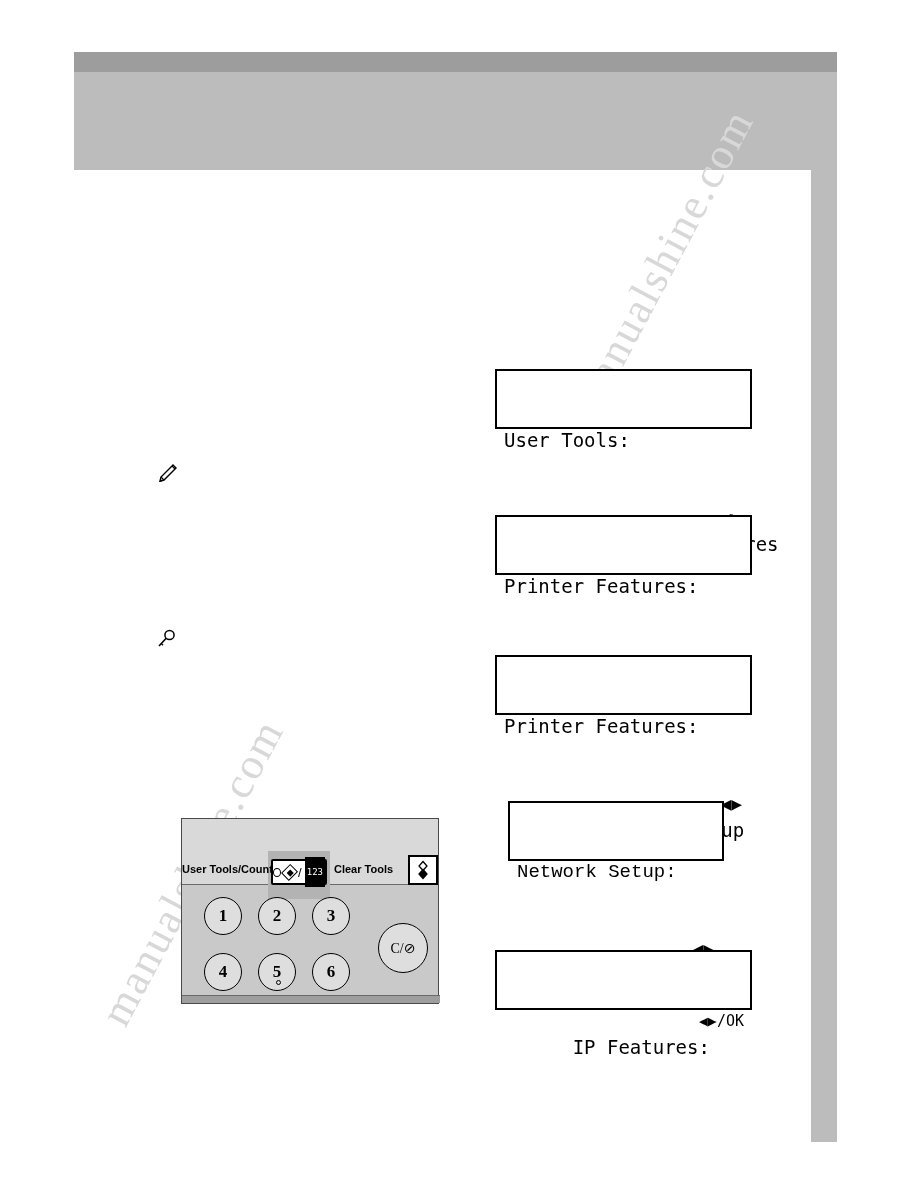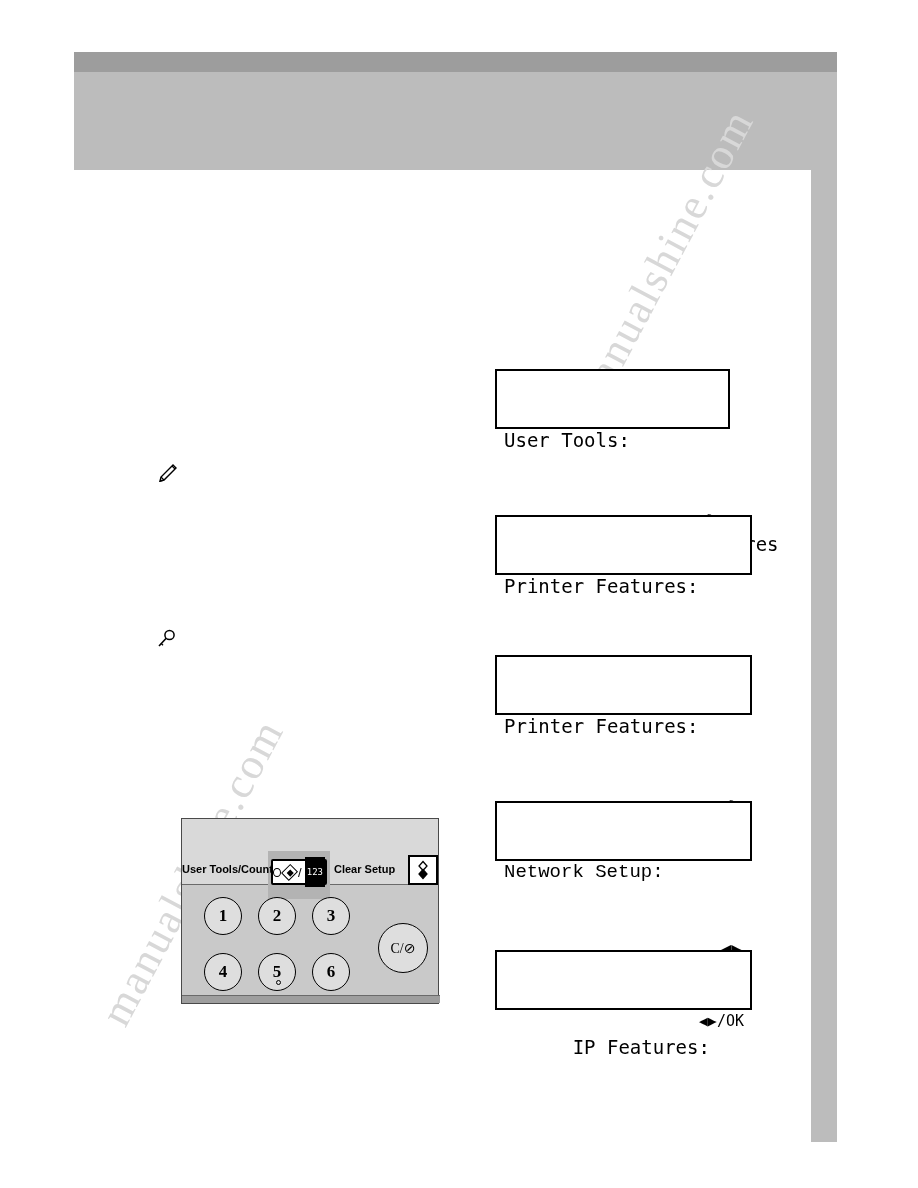--- a/index.html
+++ b/index.html
@@ -86,24 +86,24 @@
     letter-spacing: 0px;
     white-space: pre;
   }
   .lcd .row { display: block; height: 26px; position: relative; }
   .lcd .arrows {
     position: absolute;
     right: 2px; top: 0px;
     line-height: 26px;
     font-size: 18px;
   }
-  .lcd-1 { left: 495px; top: 369px; width: 235px; height: 60px; }
+  .lcd-1 { left: 495px; top: 369px; width: 257px; height: 60px; }
   .lcd-2 { left: 495px; top: 515px; width: 257px; height: 60px; }
   .lcd-3 { left: 495px; top: 655px; width: 257px; height: 60px; }
-  .lcd-4 { left: 495px; top: 801px; width: 257px; height: 60px; font-family: Liberation Mono, monospace; }
+  .lcd-4 { left: 508px; top: 801px; width: 216px; height: 60px; font-family: Liberation Mono, monospace; }
   .lcd-5 { left: 495px; top: 950px; width: 257px; height: 60px; }
 
   .lcd-5 .row1 { position: relative; }
   .lcd-5 .ok {
     position: absolute;
     right: 0px; top: 0;
     font-size: 15px;
   }
   .cursor-blk {
     display: inline-block;
@@ -323,21 +323,21 @@
     <span class="row row1">
       <span>IP Features:</span>
       <span class="ok">◀▶/OK</span>
     </span>
   </div>
 
   <div class="panel">
     <div class="panel-top">
       <div class="ut-highlight"></div>
       <div class="panel-lbl lbl-usertools">User Tools/Counter</div>
-      <div class="panel-lbl lbl-clearmodes">Clear Setup</div>
+      <div class="panel-lbl lbl-clearmodes">Clear Tools</div>
 
       <div class="ut-button">
         <span class="ut-circle"></span>
         <span class="ut-diamond"></span>
         <span class="ut-slash">/</span>
         <span class="ut-123">123</span>
       </div>
 
       <div class="cm-button">
         <svg width="20" height="20" viewBox="0 0 20 20">

